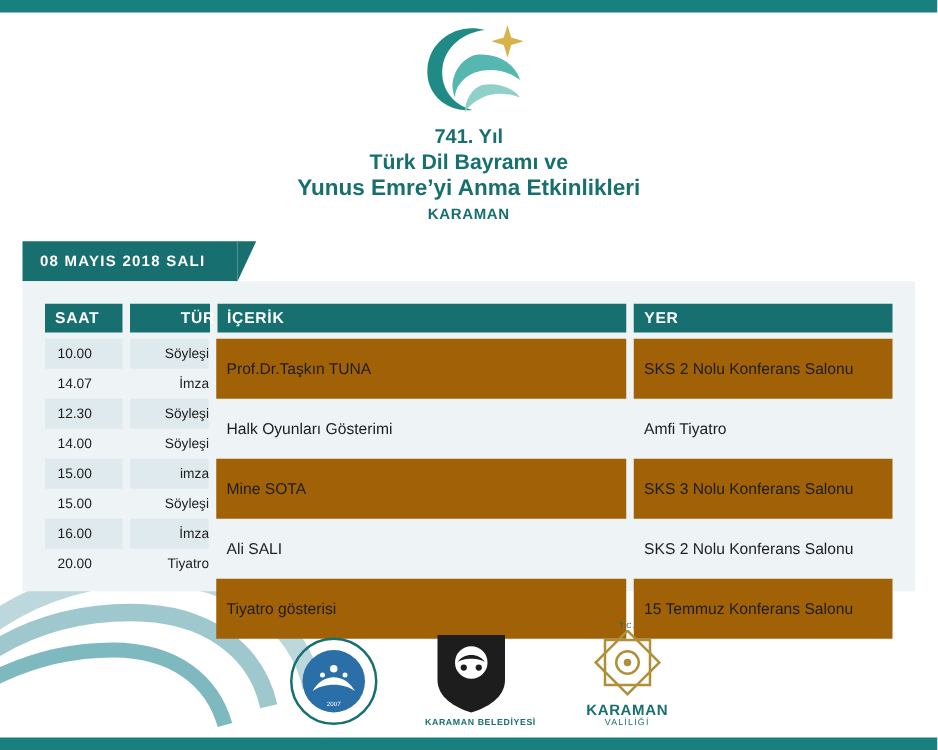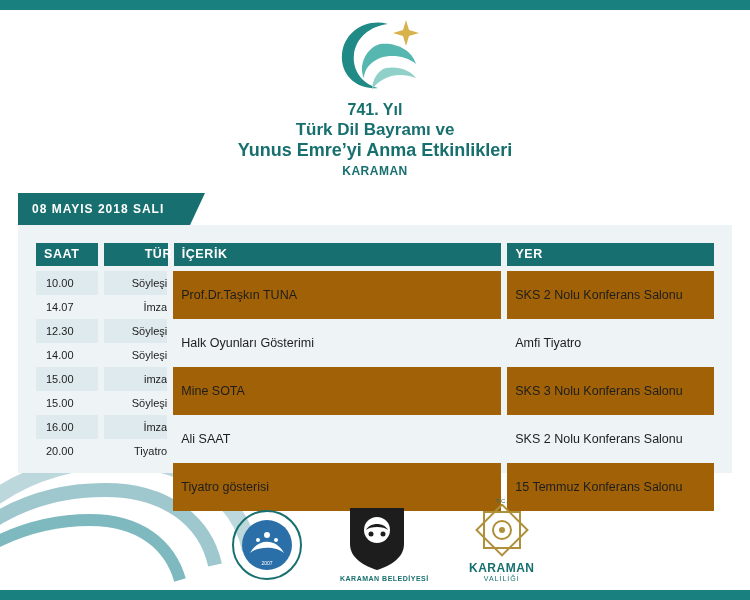--- a/index.html
+++ b/index.html
@@ -294,21 +294,21 @@
           <div class="cell alt">imza</div>
           <div class="cell plain">Söyleşi</div>
           <div class="cell alt">İmza</div>
           <div class="cell plain">Tiyatro</div>
         </div>
 
         <div class="col col-icerik">
           <div class="cell2 alt">Prof.Dr.Taşkın TUNA</div>
           <div class="cell2">Halk Oyunları Gösterimi</div>
           <div class="cell2 alt">Mine SOTA</div>
-          <div class="cell2">Ali SAAT</div>
+          <div class="cell2">Ali SALI</div>
           <div class="cell2 alt">Tiyatro gösterisi</div>
         </div>
 
         <div class="col col-yer">
           <div class="cell2 alt">SKS 2 Nolu Konferans Salonu</div>
           <div class="cell2">Amfi Tiyatro</div>
           <div class="cell2 alt">SKS 3 Nolu Konferans Salonu</div>
           <div class="cell2">SKS 2 Nolu Konferans Salonu</div>
           <div class="cell2 alt">15 Temmuz Konferans Salonu</div>
         </div>

